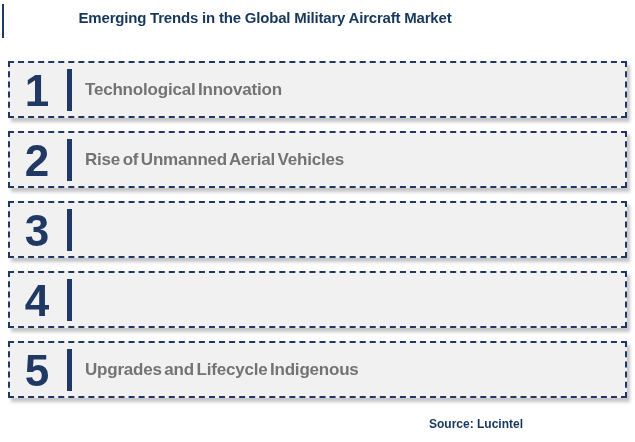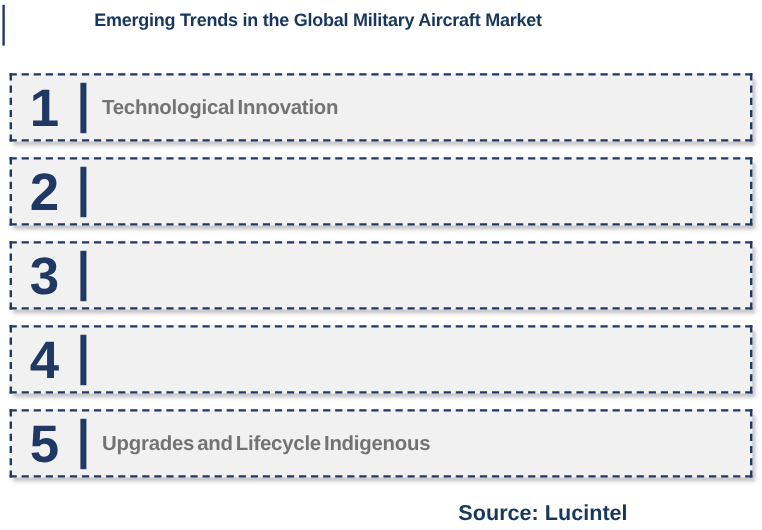--- a/index.html
+++ b/index.html
@@ -74,21 +74,21 @@
     font-weight: bold;
     word-spacing: -2px;
     letter-spacing: -0.2px;
     white-space: nowrap;
   }
   .source {
     position: absolute;
     right: 7px;
     top: 417px;
     color: #17375D;
-    font-size: 18px;
+    font-size: 12px;
     font-weight: bold;
   }
 </style>
 </head>
 <body>
 
 <div class="canvas">
 
   <div class="stray-mark"></div>
 
@@ -98,20 +98,21 @@
 
     <div class="trend-box">
       <div class="trend-number">1</div>
       <div class="trend-divider"></div>
       <div class="trend-label">Technological Innovation</div>
     </div>
 
     <div class="trend-box">
       <div class="trend-number">2</div>
       <div class="trend-divider"></div>
+      <div class="trend-label">Rise of Unmanned Aerial Vehicles</div>
     </div>
 
     <div class="trend-box">
       <div class="trend-number">3</div>
       <div class="trend-divider"></div>
     </div>
 
     <div class="trend-box">
       <div class="trend-number">4</div>
       <div class="trend-divider"></div>

